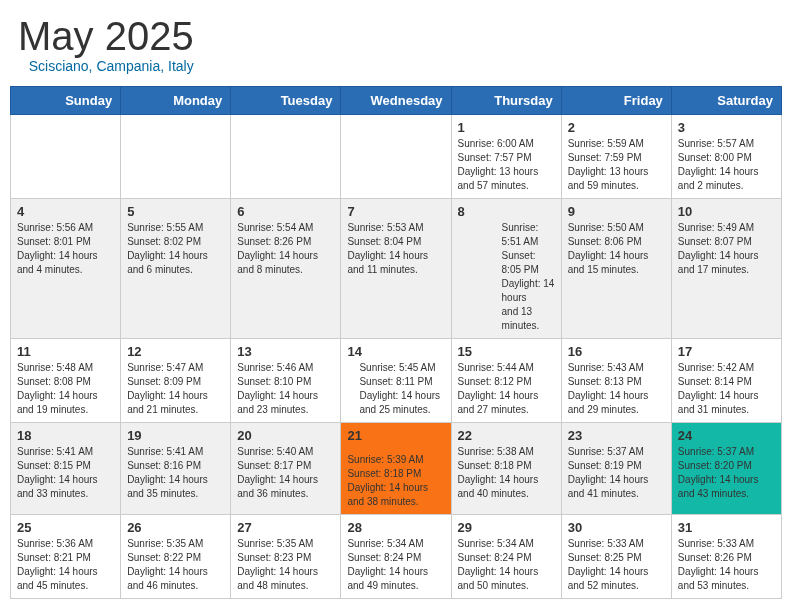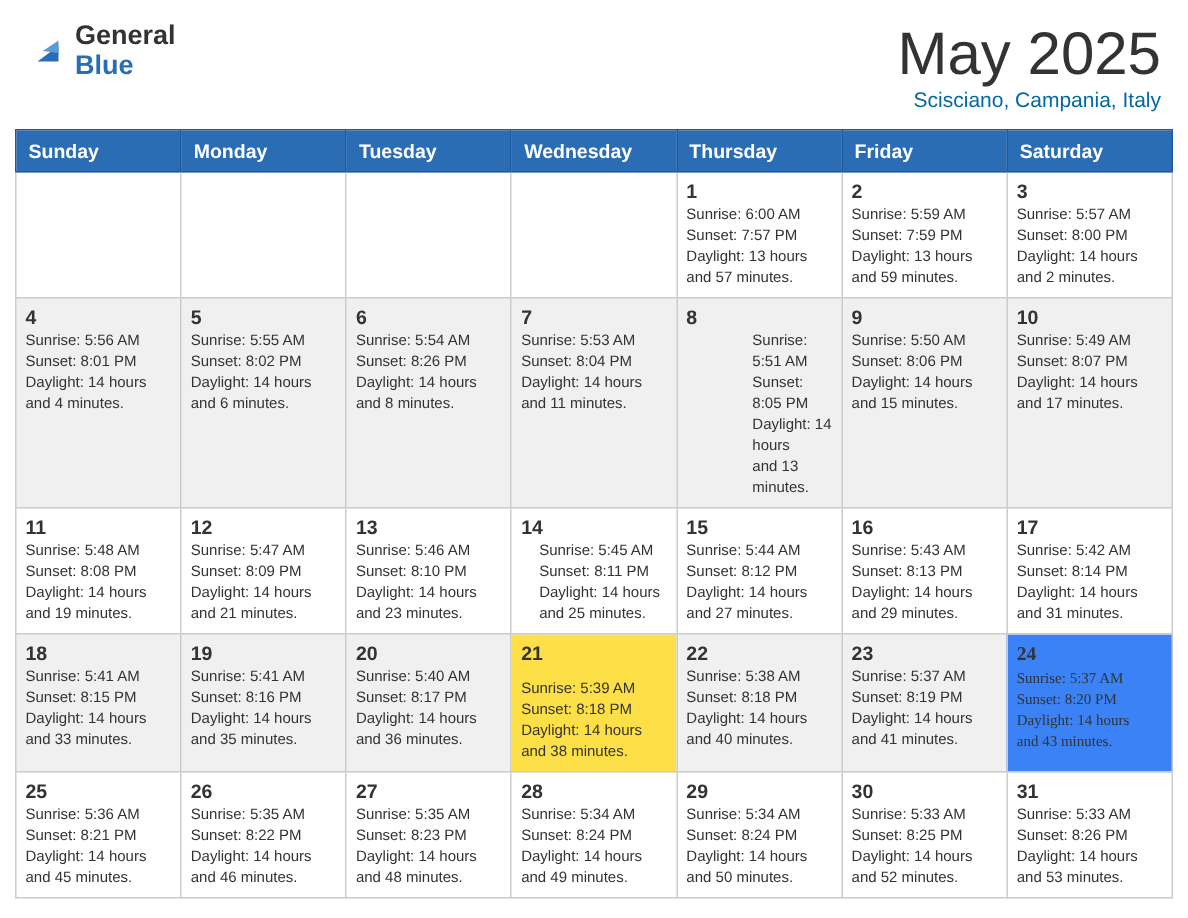--- a/index.html
+++ b/index.html
@@ -55,21 +55,21 @@
       color: #0369a1;
     }
     .calendar {
       width: 100%;
       border-collapse: collapse;
       border: 1px solid #ccc;
     }
     .calendar th {
       background-color: #2a6db5;
       color: #fff;
-      text-align: left;
+      text-align: right;
       padding: 6px 8px;
       font-size: 13px;
       font-weight: bold;
       border: 1px solid #1e5a9c;
     }
     .calendar td {
       vertical-align: top;
       padding: 5px 6px;
       border: 1px solid #ccc;
       width: calc(100% / 7);
@@ -100,31 +100,20 @@
       line-height: 1.4;
     }
     .empty-cell {
       background: #fff !important;
     }
   </style>
 </head>
 <body>
 
 <div class="header">
-  <div class="logo">
-    <svg class="logo-icon" viewBox="0 0 40 40" xmlns="http://www.w3.org/2000/svg">
-      <rect width="40" height="40" fill="none"></rect>
-      <polygon points="10,30 30,15 30,30" fill="#2a6db5"></polygon>
-      <polygon points="15,20 30,10 30,22" fill="#5b9bd5"></polygon>
-    </svg>
-    <div class="logo-text">
-      <span class="logo-general">General</span>
-      <span class="logo-blue">Blue</span>
-    </div>
-  </div>
   <div class="title-block">
     <div class="month-year">May 2025</div>
     <div class="location">Scisciano, Campania, Italy</div>
   </div>
 </div>
 
 <table class="calendar">
   <thead>
     <tr>
     <th>Sunday</th>
@@ -281,42 +270,42 @@
 Daylight: 14 hours
 and 35 minutes.</div>
         </td>
         <td style="background: rgb(240, 240, 240);">
           <div class="day-num">20</div>
           <div class="day-info" style="white-space: pre-line;">Sunrise: 5:40 AM
 Sunset: 8:17 PM
 Daylight: 14 hours
 and 36 minutes.</div>
         </td>
-        <td style="background: #fde047;">
+        <td style="background: #f97316;">
           <div class="day-num">21</div>
           <div class="day-info" style="white-space: pre-line; margin-top: 10px;">Sunrise: 5:39 AM
 Sunset: 8:18 PM
 Daylight: 14 hours
 and 38 minutes.</div>
         </td>
         <td style="background: rgb(240, 240, 240);">
           <div class="day-num">22</div>
           <div class="day-info" style="white-space: pre-line;">Sunrise: 5:38 AM
 Sunset: 8:18 PM
 Daylight: 14 hours
 and 40 minutes.</div>
         </td>
         <td style="background: rgb(240, 240, 240); margin-left: 44px;">
           <div class="day-num">23</div>
           <div class="day-info" style="white-space: pre-line;">Sunrise: 5:37 AM
 Sunset: 8:19 PM
 Daylight: 14 hours
 and 41 minutes.</div>
         </td>
-        <td style="background: #3b82f6; font-family: Liberation Serif, serif;">
+        <td style="background: #14b8a6;">
           <div class="day-num">24</div>
           <div class="day-info" style="white-space: pre-line;">Sunrise: 5:37 AM
 Sunset: 8:20 PM
 Daylight: 14 hours
 and 43 minutes.</div>
         </td>
       </tr>
       <tr>
         <td>
           <div class="day-num">25</div>

